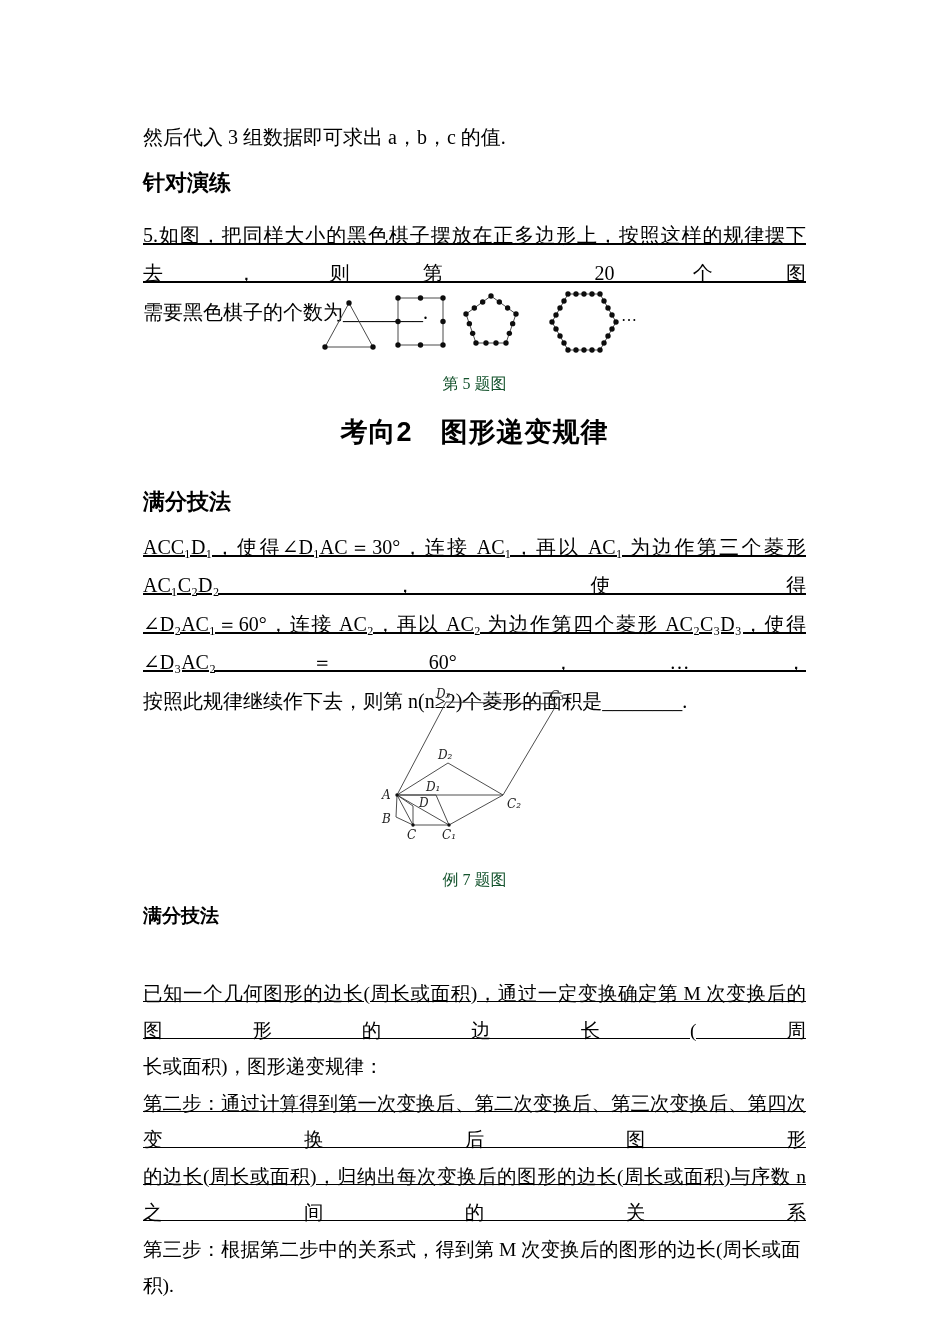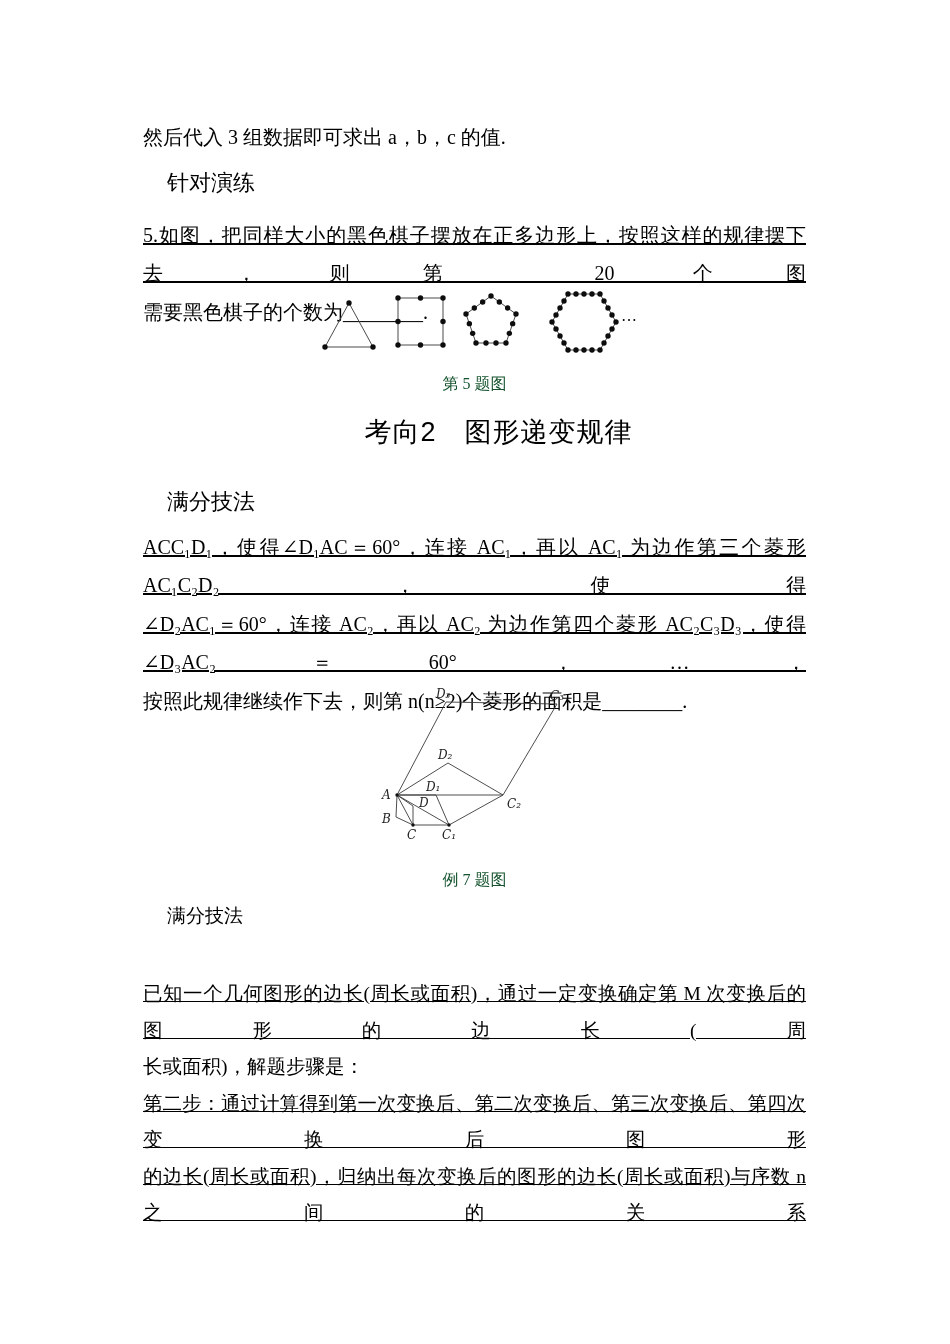--- a/index.html
+++ b/index.html
@@ -16,22 +16,21 @@
     left: 143px; width: 663px;
     font-size: 20px; line-height: 38.4px;
   }
   .tipstext {
     left: 143px; width: 663px;
     font-size: 19.5px; line-height: 36.5px; margin-top: 44px;
   }
   .jline { text-align: justify; text-align-last: justify; text-decoration: underline; }
   .hsans {
     font-family: "Liberation Sans", "DejaVu Sans", sans-serif;
-    font-weight: normal;
-    margin-left: 24px;
+    font-weight: bold;
   }
   .caption {
     left: 143px; width: 663px; text-align: center;
     font-size: 16px; color: #14532d;
   }
   .center-head {
     left: 143px; width: 663px; text-align: center;
   }
   svg text.figlabel {
     font-family: "DejaVu Serif", "Liberation Serif", serif;
@@ -110,21 +109,21 @@
     <text x="321" y="37" font-size="16" fill="#111">⋯</text>
   </svg>
 
 <div class="abs caption" style="top:374px">第 5 题图</div>
 
 <div class="abs hsans center-head" style="top:414px; font-size:27px; letter-spacing:1px">考向2　图形递变规律</div>
 
 <div class="abs hsans" style="left:143px; top:487px; font-size:22px">满分技法</div>
 
 <div class="abs bodytext" style="top:528px">
-  <div class="jline">ACC₁D₁，使得∠D₁AC＝60°，连接 AC₁，再以 AC₁ 为边作第三个菱形 AC₁C₂D₂，使得</div>
+  <div class="jline">ACC₁D₁，使得∠D₁AC＝30°，连接 AC₁，再以 AC₁ 为边作第三个菱形 AC₁C₂D₂，使得</div>
   <div class="jline">∠D₂AC₁＝60°，连接 AC₂，再以 AC₂ 为边作第四个菱形 AC₂C₃D₃，使得∠D₃AC₂＝60°，…，</div>
   <div>按照此规律继续作下去，则第 n(n≥2)个菱形的面积是________.</div>
 </div>
 
 <svg id="fig7" class="abs" style="left:380px; top:685px" width="200" height="165" viewBox="0 0 200 165">
     <line x1="17" y1="110" x2="16" y2="132" stroke="#3a3a3a" stroke-width="0.9"></line>
     <line x1="16" y1="132" x2="33" y2="140" stroke="#3a3a3a" stroke-width="0.9"></line>
     <line x1="33" y1="140" x2="33" y2="121" stroke="#3a3a3a" stroke-width="0.9"></line>
     <line x1="33" y1="121" x2="17" y2="110" stroke="#3a3a3a" stroke-width="0.9"></line>
     <line x1="17" y1="110" x2="33" y2="140" stroke="#3a3a3a" stroke-width="0.9"></line>
@@ -153,16 +152,17 @@
     <text x="56" y="13" class="figlabel">D₃</text>
     <text x="170" y="15" class="figlabel">C₃</text>
   </svg>
 
 <div class="abs caption" style="top:870px">例 7 题图</div>
 
 <div class="abs hsans" style="left:143px; top:903px; font-size:19px">满分技法</div>
 
 <div class="abs tipstext" style="top:932px">
   <div class="jline">已知一个几何图形的边长(周长或面积)，通过一定变换确定第 M 次变换后的图形的边长(周</div>
-  <div>长或面积)，解题步骤是：</div>
+  <div>长或面积)，图形递变规律：</div>
   <div class="jline">第二步：通过计算得到第一次变换后、第二次变换后、第三次变换后、第四次变换后图形</div>
   <div class="jline">的边长(周长或面积)，归纳出每次变换后的图形的边长(周长或面积)与序数 n 之间的关系</div>
+  <div>第三步：根据第二步中的关系式，得到第 M 次变换后的图形的边长(周长或面积).</div>
 </div>
 
 </body></html>

